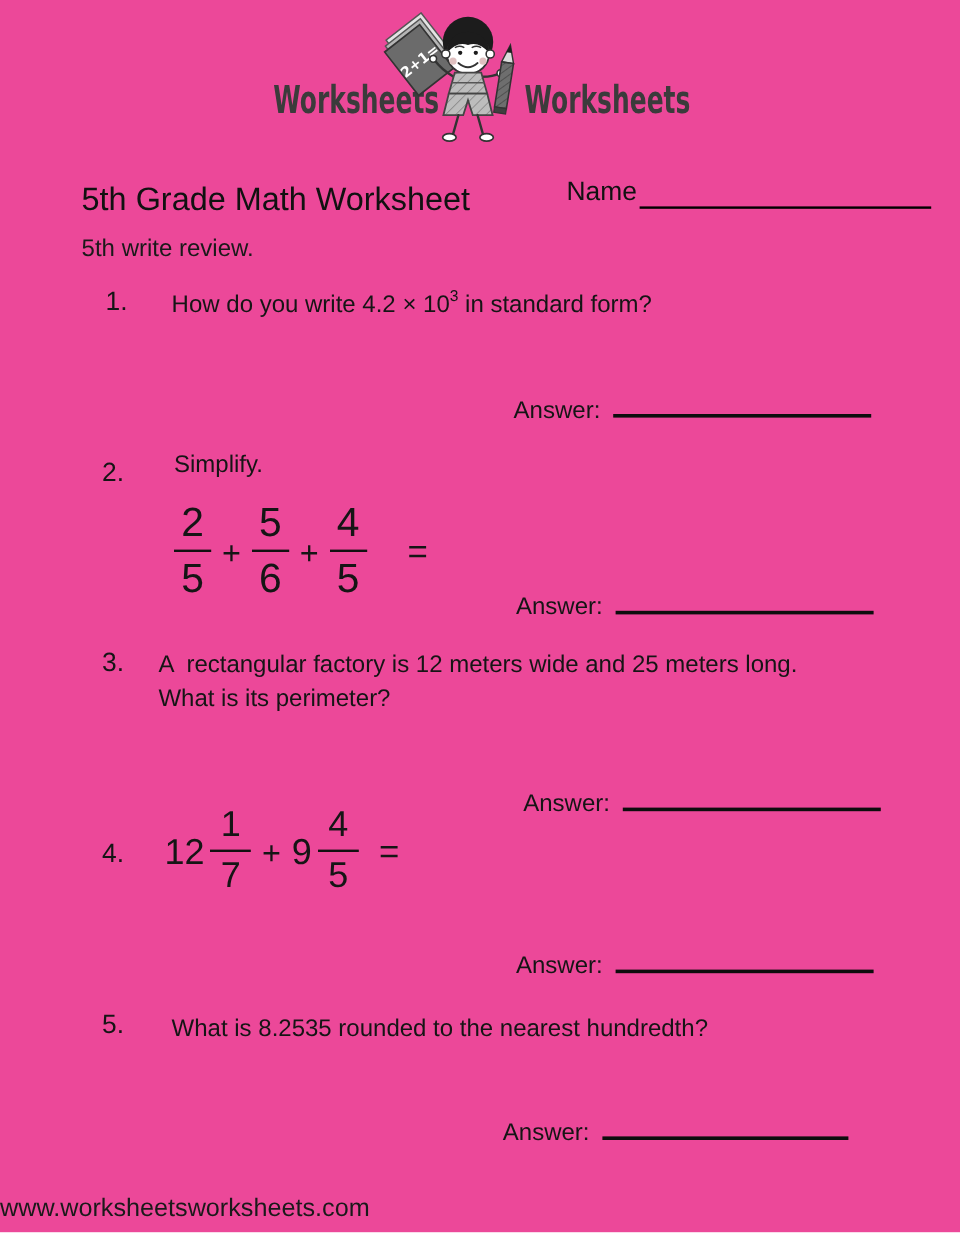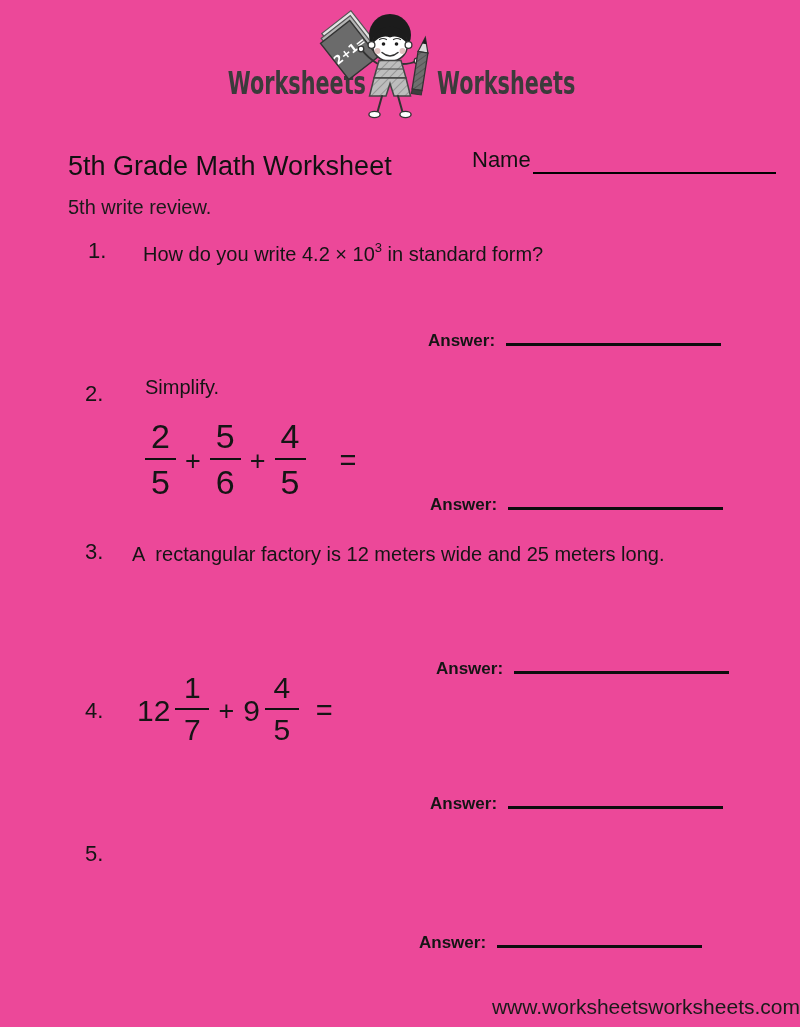--- a/index.html
+++ b/index.html
@@ -22,36 +22,36 @@
   .title { position:absolute; left:68px; top:151px; font-size:27px; line-height:1.15; color:#111; }
   .name-label { position:absolute; left:472px; top:147px; font-size:22px; color:#111;text-align:right; }
   .name-line { position:absolute; left:533px; top:152px; width:243px; height:22px; border-bottom:2px solid #000; }
   .subtitle { position:absolute; left:68px; top:196px; font-size:20px; }
   
   .qnum { position:absolute; font-size:22px; line-height:1.05; color:#151515; }
   .qtext { position:absolute; font-size:20px; line-height:1.42; color:#151515; white-space:pre; }
   .sup { font-size:13px; position:relative; top:-9px; }
   
   .answer-row { position:absolute; white-space:nowrap; }
-  .answer-label { font-size:17px; color:#151515;font-weight:bold; }
+  .answer-label { font-size:20px; color:#151515; }
   .answer-line { display:inline-block; width:215px; height:11px; margin-left:11px; border-bottom:3px solid #0d0d0d; }
   .answer-line.short { width:205px; }
   
   .expr { position:absolute; display:flex; align-items:center; color:#151515; }
   .frac { display:flex; flex-direction:column; align-items:center; line-height:1; }
   .frac .digit { font-size:34px; line-height:1; padding:0 2px; }
   .frac .bar { width:31px; border-top:2.5px solid #111; margin:5px 0; }
   .expr-q4 .frac .digit { font-size:30px; }
   .expr-q4 .frac .bar { width:34px; }
   .op { font-size:27px; margin:0 9px; padding-top:4px; }
   .eq { font-size:29px; margin-left:34px; padding-top:2px; }
   .expr-q4 .eq { margin-left:17px; }
   .whole { font-size:30px; line-height:1; margin-right:5px; padding-top:3px; }
   
-  .footer { position:absolute; left:0; top:995px; width:800px; text-align:right; font-size:21px; color:#1a1a1a; }
+  .footer { position:absolute; left:0; top:995px; width:800px; text-align:left; font-size:21px; color:#1a1a1a; }
 </style>
 </head>
 <body>
 
 <div id="page">
 
   <span class="logo-text left">Worksheets</span>
 
   <svg class="mascot" width="130" height="112" viewBox="0 0 130 112">
     <defs>
@@ -145,21 +145,21 @@
       <span class="digit">5</span>
     </span>
     <span class="eq">=</span>
   </div>
 
   <div class="answer-row" style="left:430px; top:495px;">
     <span class="answer-label">Answer:</span><span class="answer-line"></span>
   </div>
 
   <div class="qnum" style="left:85px; top:540px;">3.</div>
-  <div class="qtext" style="left:132px; top:540px;"><span>A  rectangular factory is 12 meters wide and 25 meters long.</span><br></div>
+  <div class="qtext" style="left:132px; top:540px;"><span>A  rectangular factory is 12 meters wide and 25 meters long.</span><br><span>What is its perimeter?</span></div>
 
   <div class="answer-row" style="left:436px; top:659px;">
     <span class="answer-label">Answer:</span><span class="answer-line"></span>
   </div>
 
   <div class="qnum" style="left:85px; top:699px;">4.</div>
 
   <div class="expr expr-q4" style="left:137px; top:673px;">
     <span class="whole">12</span>
     <span class="frac">
@@ -175,20 +175,21 @@
       <span class="digit">5</span>
     </span>
     <span class="eq">=</span>
   </div>
 
   <div class="answer-row" style="left:430px; top:794px;">
     <span class="answer-label">Answer:</span><span class="answer-line"></span>
   </div>
 
   <div class="qnum" style="left:85px; top:842px;">5.</div>
+  <div class="qtext" style="left:143px; top:843px;">What is 8.2535 rounded to the nearest hundredth?</div>
 
   <div class="answer-row" style="left:419px; top:933px;">
     <span class="answer-label">Answer:</span><span class="answer-line short"></span>
   </div>
 
   <div class="footer">www.worksheetsworksheets.com</div>
 
 </div>
 
 </body></html>

